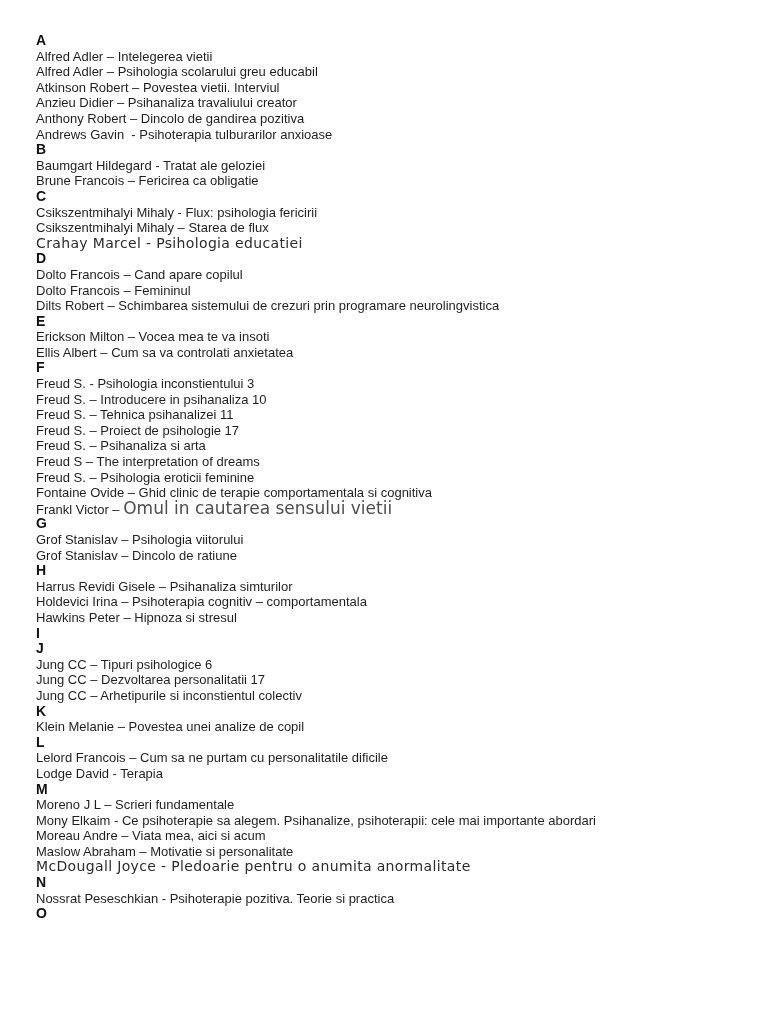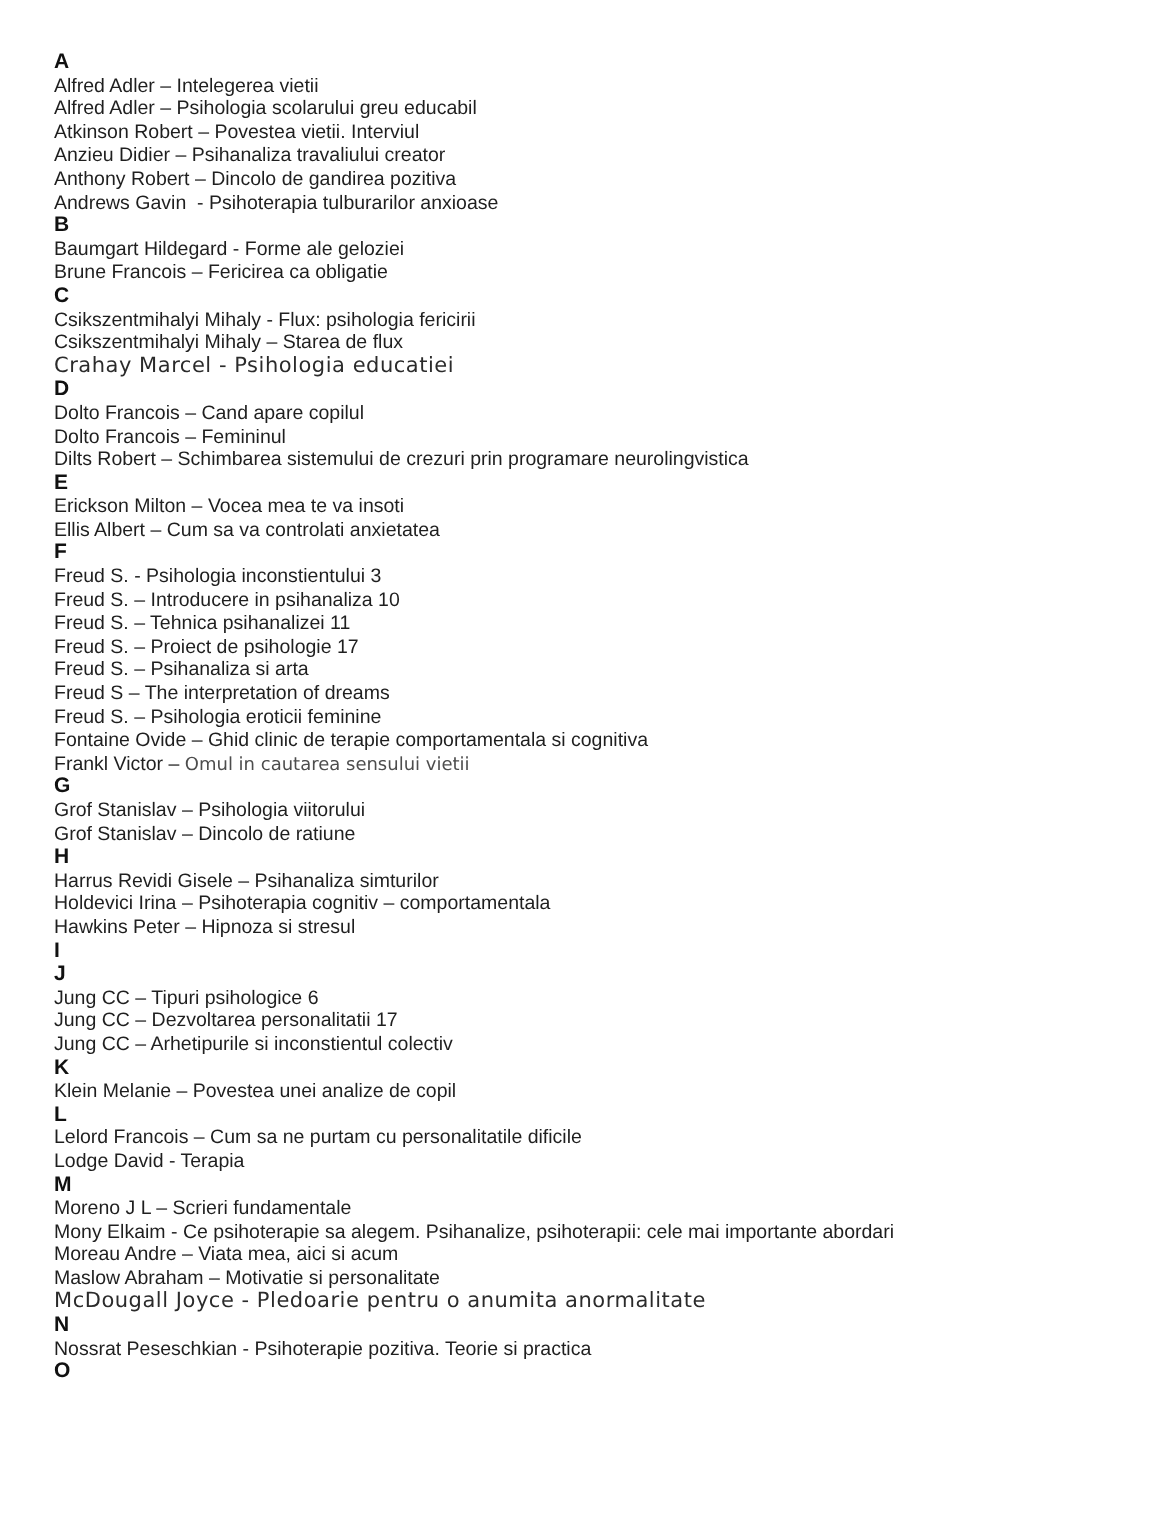--- a/index.html
+++ b/index.html
@@ -33,38 +33,38 @@
     color: #111111;
   }
   .wide {
     font-family: "DejaVu Sans", sans-serif;
     font-size: 14px;
     letter-spacing: 0.35px;
     color: #2b2b2b;
   }
   .light {
     font-family: "DejaVu Sans", sans-serif;
-    font-size: 12px;
+    font-size: 17px;
     color: #4d4d4d;
   }
 </style>
 </head>
 <body>
 
 <div class="page">
   <div id="book-list">
       <div class="line section-letter">A</div>
       <div class="line"><span>Alfred Adler – Intelegerea vietii</span></div>
       <div class="line"><span>Alfred Adler – Psihologia scolarului greu educabil</span></div>
       <div class="line"><span>Atkinson Robert – Povestea vietii. Interviul</span></div>
       <div class="line"><span>Anzieu Didier – Psihanaliza travaliului creator</span></div>
       <div class="line"><span>Anthony Robert – Dincolo de gandirea pozitiva</span></div>
       <div class="line"><span>Andrews Gavin  - Psihoterapia tulburarilor anxioase</span></div>
       <div class="line section-letter">B</div>
-      <div class="line"><span>Baumgart Hildegard - Forme ale geloziei</span></div>
+      <div class="line"><span>Baumgart Hildegard - Tratat ale geloziei</span></div>
       <div class="line"><span>Brune Francois – Fericirea ca obligatie</span></div>
       <div class="line section-letter">C</div>
       <div class="line"><span>Csikszentmihalyi Mihaly - Flux: psihologia fericirii</span></div>
       <div class="line"><span>Csikszentmihalyi Mihaly – Starea de flux</span></div>
       <div class="line"><span class="wide">Crahay Marcel - Psihologia educatiei</span></div>
       <div class="line section-letter">D</div>
       <div class="line"><span>Dolto Francois – Cand apare copilul</span></div>
       <div class="line"><span>Dolto Francois – Femininul</span></div>
       <div class="line"><span>Dilts Robert – Schimbarea sistemului de crezuri prin programare neurolingvistica</span></div>
       <div class="line section-letter">E</div>

